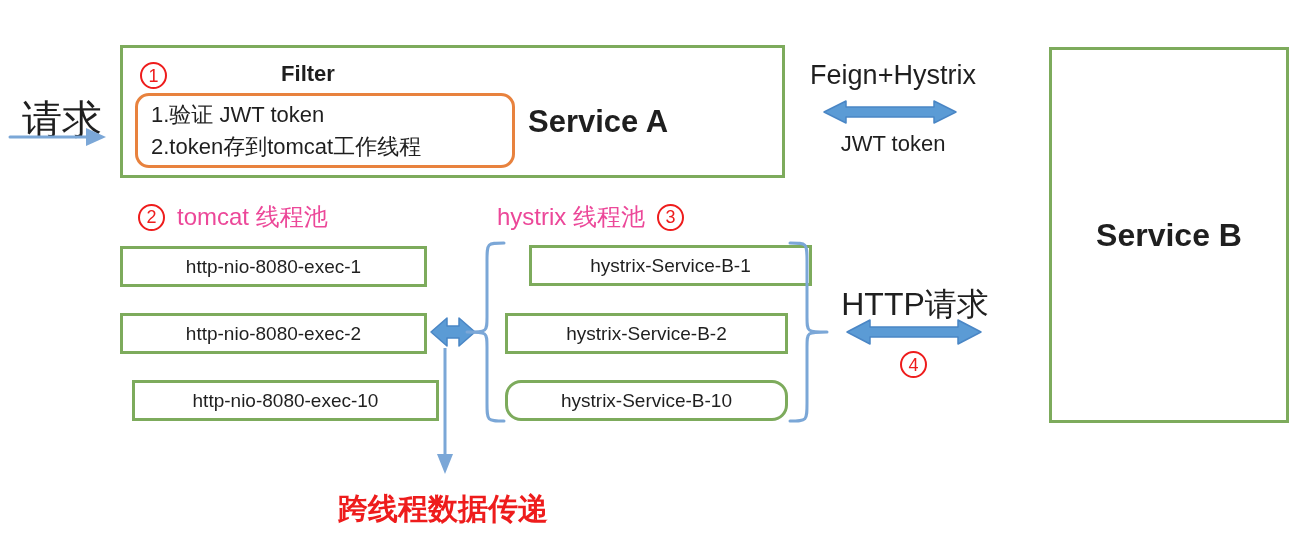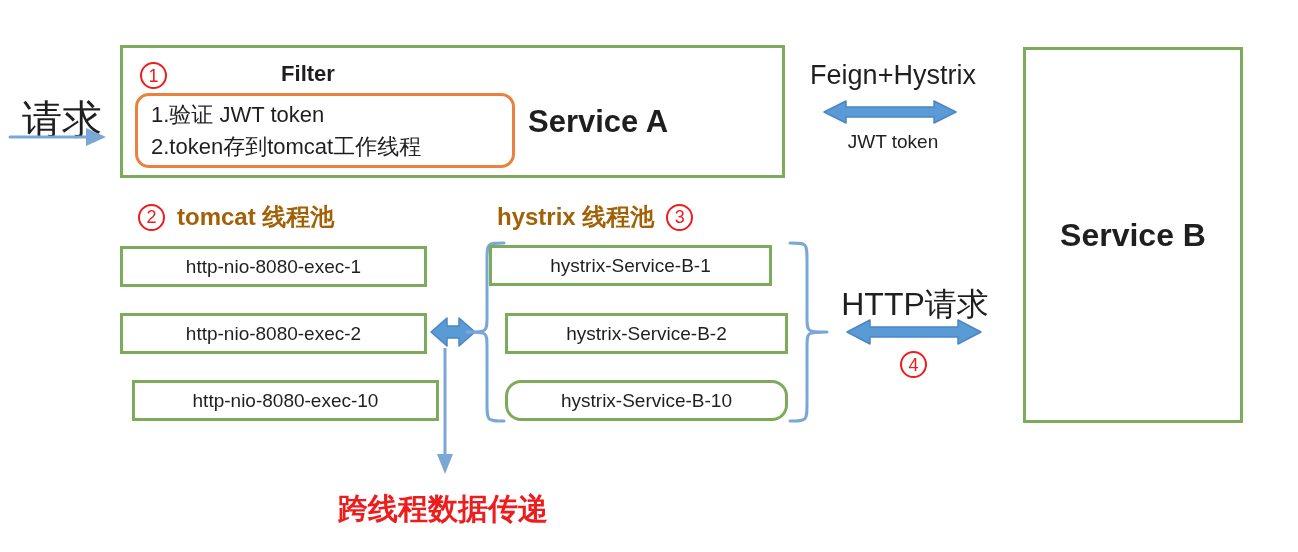--- a/index.html
+++ b/index.html
@@ -48,22 +48,22 @@
     color: var(--red);
     display: flex;
     align-items: center;
     justify-content: center;
     font-size: 18px;
     line-height: 1;
     background: transparent;
   }
   .pool-title {
     font-size: 24px;
-    font-weight: bold;
-    color: #a16207;
+    font-weight: normal;
+    color: #ec4899;
     white-space: nowrap;
   }
   .heading-row {
     display: flex;
     align-items: center;
     gap: 12px;
   }
   .fat-arrow polygon {
     fill: var(--blue-fat);
     stroke: var(--blue-fat-edge);
@@ -98,23 +98,23 @@
       <div>1.验证 JWT token</div>
       <div>2.token存到tomcat工作线程</div>
     </div>
     <div class="abs" style="left:405px; top:56px; font-size:31px; font-weight:bold;">Service A</div>
   </div>
 
   <div class="abs label-center" style="left:793px; top:60px; width:200px; font-size:27px;">Feign+Hystrix</div>
   <svg class="abs fat-arrow" style="left:822px; top:98px;" width="136" height="28" viewBox="0 0 136 28">
     <polygon points="2,14 24,3 24,9 112,9 112,3 134,14 112,25 112,19 24,19 24,25"></polygon>
   </svg>
-  <div class="abs label-center" style="left:793px; top:131px; width:200px; font-size:19px;">JWT token</div>
+  <div class="abs label-center" style="left:793px; top:131px; width:200px; font-size:22px;">JWT token</div>
 
-  <div class="abs gbox" style="left:1023px; top:47px; width:220px; height:376px; display:flex; align-items:center; justify-content:center;">
+  <div class="abs gbox" style="left:1049px; top:47px; width:240px; height:376px; display:flex; align-items:center; justify-content:center;">
     <div style="font-size:32px; font-weight:bold;">Service B</div>
   </div>
 
   <div class="abs heading-row" style="left:138px; top:201px;">
     <div class="badge">2</div>
     <div class="pool-title">tomcat 线程池</div>
   </div>
 
   <div class="abs gbox thread-box" style="left:120px; top:246px;">http-nio-8080-exec-1</div>
   <div class="abs gbox thread-box" style="left:120px; top:313px;">http-nio-8080-exec-2</div>
@@ -126,21 +126,21 @@
 
   <div class="abs heading-row" style="left:497px; top:201px;">
     <div class="pool-title">hystrix 线程池</div>
     <div class="badge">3</div>
   </div>
 
   <svg class="abs brace" style="left:462px; top:240px;" width="44" height="184" viewBox="0 0 44 184">
     <path d="M 42 3 C 25 3, 25 3, 25 21 L 25 77 C 25 92, 25 92, 5 92 C 25 92, 25 92, 25 107 L 25 163 C 25 181, 25 181, 42 181"></path>
   </svg>
 
-  <div class="abs gbox thread-box hy" style="left:489px; top:245px;">hystrix-Service-B-1</div>
+  <div class="abs gbox thread-box hy" style="left:529px; top:245px;">hystrix-Service-B-1</div>
   <div class="abs gbox thread-box hy" style="left:505px; top:313px;">hystrix-Service-B-2</div>
   <div class="abs gbox thread-box hy" style="left:505px; top:380px;border-radius:16px;">hystrix-Service-B-10</div>
 
   <svg class="abs brace" style="left:788px; top:240px;" width="44" height="184" viewBox="0 0 44 184">
     <path d="M 2 3 C 19 3, 19 3, 19 21 L 19 77 C 19 92, 19 92, 39 92 C 19 92, 19 92, 19 107 L 19 163 C 19 181, 19 181, 2 181"></path>
   </svg>
 
   <div class="abs label-center" style="left:835px; top:283px; width:160px; font-size:32px;">HTTP请求</div>
   <svg class="abs fat-arrow" style="left:845px; top:317px;" width="138" height="30" viewBox="0 0 138 30">
     <polygon points="2,15 25,3 25,10 113,10 113,3 136,15 113,27 113,20 25,20 25,27"></polygon>

